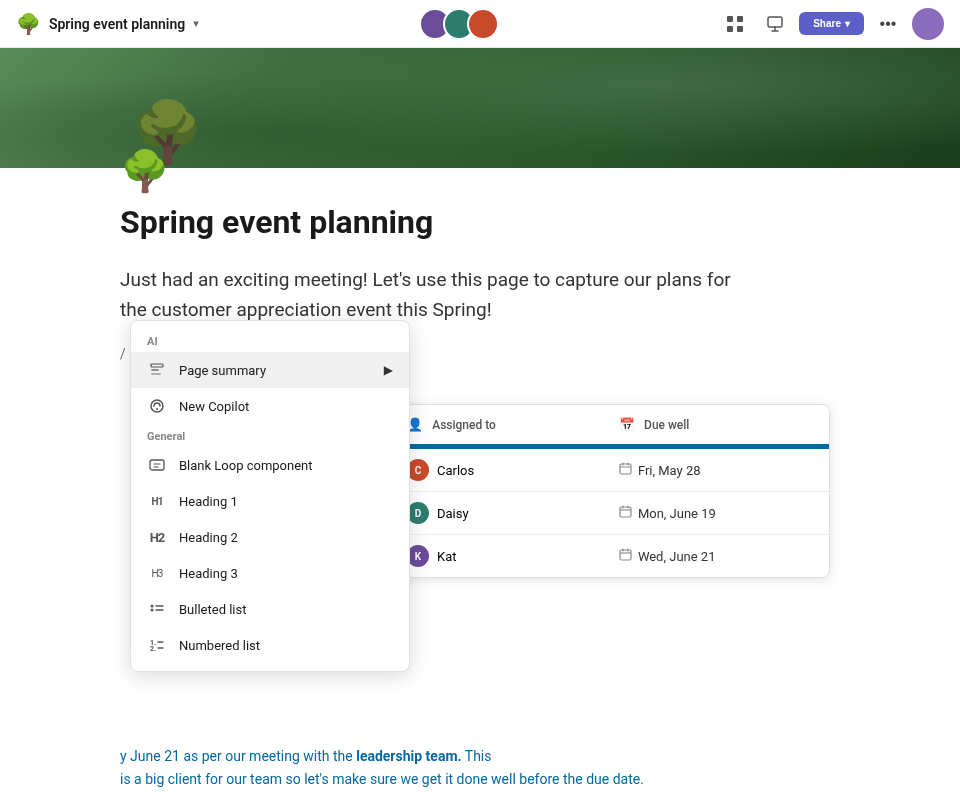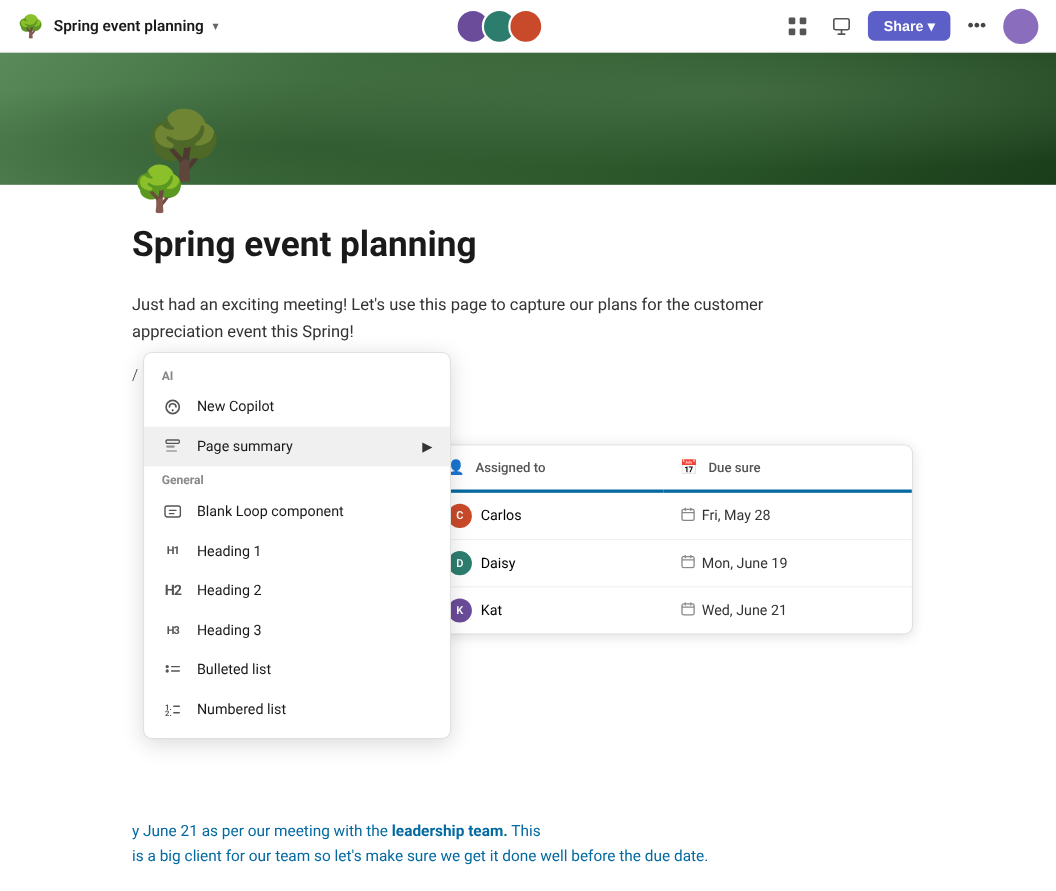--- a/index.html
+++ b/index.html
@@ -85,21 +85,21 @@
       border-radius: 4px;
       color: #444;
       font-size: 16px;
     }
     .share-btn {
       background: #5b5fc7;
       color: #fff;
       border: none;
       border-radius: 6px;
       padding: 6px 14px;
-      font-size: 13px;
+      font-size: 10px;
       font-weight: 600;
       cursor: pointer;
       display: flex;
       align-items: center;
       gap: 4px;
     }
     .user-avatar {
       width: 32px;
       height: 32px;
       border-radius: 50%;
@@ -147,21 +147,21 @@
       font-size: 40px;
       margin-bottom: 8px;
     }
     .page-title {
       font-size: 32px;
       font-weight: 700;
       color: #1a1a1a;
       margin-bottom: 24px;
     }
     .page-description {
-      font-size: 15px;
+      font-size: 19px;
       color: #333;
       line-height: 1.6;
       margin-bottom: 20px;
       max-width: 620px;
     }
 
     
     .search-insert {
       display: flex;
       align-items: center;
@@ -242,21 +242,21 @@
     .loop-table {
       width: 100%;
       border-collapse: collapse;
     }
     .loop-table th {
       text-align: left;
       font-size: 12px;
       font-weight: 500;
       color: #555;
       padding: 12px 16px;
-      border-bottom: 3px solid #0369a1;
+      border-bottom: 5px solid #0369a1;
       background: #fff;
     }
     .loop-table th .th-icon {
       margin-right: 6px;
       color: #888;
       font-size: 13px;
     }
     .loop-table td {
       padding: 10px 16px;
       border-bottom: 1px solid #f0f0f0;
@@ -359,43 +359,43 @@
 
   <div class="search-insert">
     <span class="cursor">/</span>
     <span>Search insert menu</span>
   </div>
 </div>
 
 <div class="insert-menu">
   <div class="menu-section-label">AI</div>
 
+  <div class="menu-item active">
+    <span class="menu-item-icon">
+      <svg width="16" height="16" viewBox="0 0 16 16" fill="none">
+        <rect x="2" y="2" width="12" height="3" rx="1" stroke="#555" stroke-width="1.2" fill="none"></rect>
+        <rect x="2" y="7" width="8" height="2" rx="1" fill="#555" opacity="0.6"></rect>
+        <rect x="2" y="11" width="10" height="2" rx="1" fill="#555" opacity="0.4"></rect>
+      </svg>
+    </span>
+    <span>Page summary</span>
+    <span class="menu-arrow">▶</span>
+  </div>
+
   <div class="menu-item">
     <span class="menu-item-icon">
       <svg width="16" height="16" viewBox="0 0 16 16" fill="none">
         <circle cx="8" cy="8" r="6" stroke="#555" stroke-width="1.5" fill="none"></circle>
         <path d="M5 8c0-1.66 1.34-3 3-3s3 1.34 3 3" stroke="#555" stroke-width="1.5" fill="none" stroke-linecap="round"></path>
         <circle cx="8" cy="11" r="1" fill="#555"></circle>
       </svg>
     </span>
     <span>New Copilot</span>
   </div>
 
-  <div class="menu-item active">
-    <span class="menu-item-icon">
-      <svg width="16" height="16" viewBox="0 0 16 16" fill="none">
-        <rect x="2" y="2" width="12" height="3" rx="1" stroke="#555" stroke-width="1.2" fill="none"></rect>
-        <rect x="2" y="7" width="8" height="2" rx="1" fill="#555" opacity="0.6"></rect>
-        <rect x="2" y="11" width="10" height="2" rx="1" fill="#555" opacity="0.4"></rect>
-      </svg>
-    </span>
-    <span>Page summary</span>
-    <span class="menu-arrow">▶</span>
-  </div>
-
   <div class="menu-section-label">General</div>
 
   <div class="menu-item">
     <span class="menu-item-icon">
       <svg width="16" height="16" viewBox="0 0 16 16" fill="none">
         <rect x="1" y="3" width="14" height="10" rx="2" stroke="#555" stroke-width="1.3" fill="none"></rect>
         <path d="M5 7h6M5 10h4" stroke="#555" stroke-width="1.2" stroke-linecap="round"></path>
       </svg>
     </span>
     <span>Blank Loop component</span>
@@ -410,21 +410,21 @@
 
   <div class="menu-item">
     <span class="menu-item-icon">
       <span style="font-size:13px; font-weight:700; color:#555; letter-spacing:-1px;">H2</span>
     </span>
     <span>Heading 2</span>
   </div>
 
   <div class="menu-item">
     <span class="menu-item-icon">
-      <span style="font-size:10px; font-weight:700; color:#555; letter-spacing:-1px;text-align:right;">H3</span>
+      <span style="font-size:10px; font-weight:400; color:#555; letter-spacing:-1px;text-align:right;">H3</span>
     </span>
     <span>Heading 3</span>
   </div>
 
 
 
   <div class="menu-item">
     <span class="menu-item-icon">
       <svg width="16" height="16" viewBox="0 0 16 16" fill="none">
         <circle cx="3" cy="5" r="1.5" fill="#555"></circle>
@@ -450,21 +450,21 @@
 <div class="loop-panel">
   <table class="loop-table">
     <thead>
       <tr>
         <th>
           <span class="th-icon">👤</span>
           <span>Assigned to</span>
         </th>
         <th>
           <span class="th-icon">📅</span>
-          <span>Due sure</span>
+          <span>Due well</span>
         </th>
       </tr>
     </thead>
     <tbody>
       <tr>
         <td>
           <div class="cell-person">
             <div class="person-avatar pa-carlos">C</div>
             <span>Carlos</span>
           </div>

